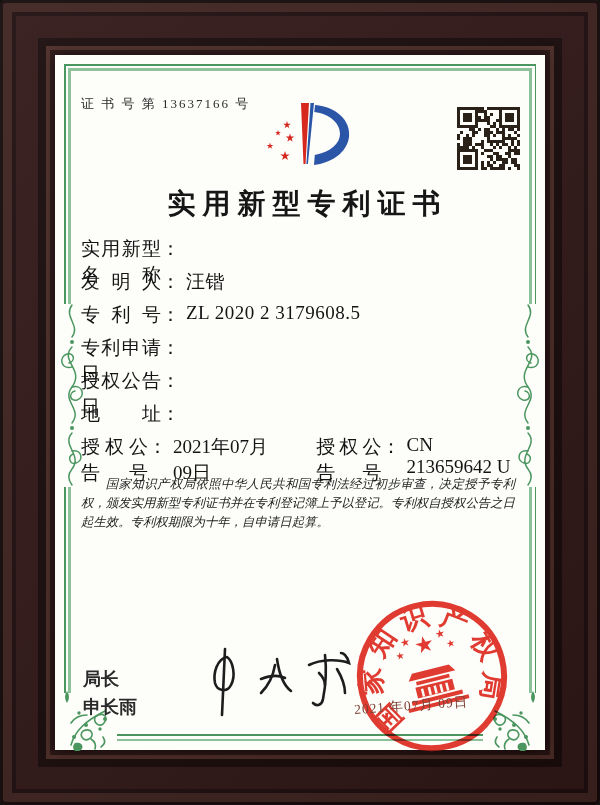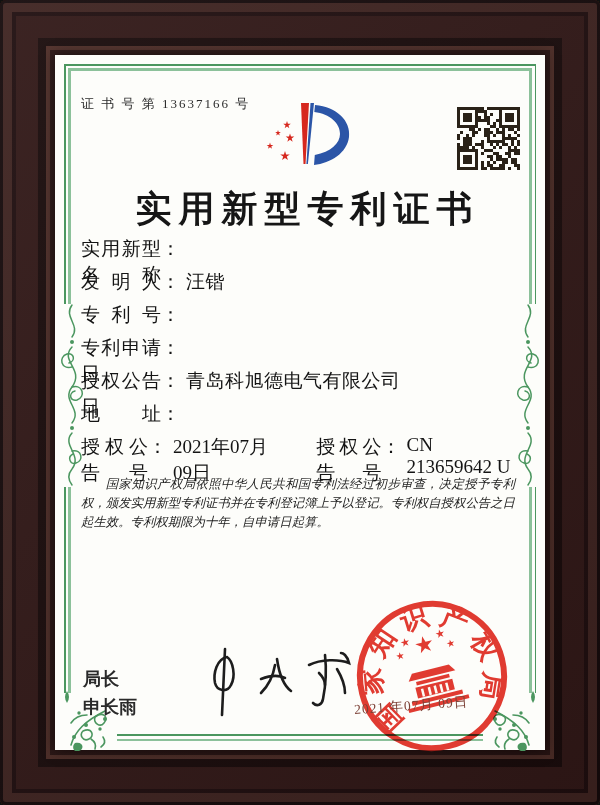--- a/index.html
+++ b/index.html
@@ -22,21 +22,21 @@
   .gl{position:absolute;background:#4b965f;}
   .gl.thick{background:#8cc19a;}
   .h-thin{height:1.5px;} .h-thick{height:3px;}
   .v-thin{width:1.5px;}  .v-thick{width:3px;}
 
   .cert-no{position:absolute;left:26px;top:40px;font-size:13px;letter-spacing:2px;color:#2b2b2b;}
 
   .logo{position:absolute;left:202px;top:46px;}
   .qr{position:absolute;left:402px;top:52px;}
 
-  .title{position:absolute;left:0;right:0;top:130px;text-align:center;font-size:36px;font-weight:700;
+  .title{position:absolute;left:0;right:0;top:130px;text-align:center;font-size:28px;font-weight:700;
     letter-spacing:7px;padding-left:15px;color:#161616;}
 
   .fields{position:absolute;left:26px;right:28px;top:181px;font-size:19px;color:#141414;}
   .row{height:33px;display:flex;align-items:flex-start;}
   .f-label{display:inline-block;width:80px;text-align:justify;text-align-last:justify;}
   .f-colon{margin-right:6px;}
   .f-value{flex:1;letter-spacing:.5px;}
   .grant-pair2{margin-left:32px;display:flex;}
 
   .paras{position:absolute;left:26px;right:30px;top:420px;font-size:12.4px;line-height:19px;
@@ -396,29 +396,29 @@
           <span class="f-colon">：</span>
       </div>
       <div class="row">
         <span class="f-label">发明人</span>
           <span class="f-colon">：</span>
         <span class="f-value">汪锴</span>
       </div>
       <div class="row">
         <span class="f-label">专利号</span>
           <span class="f-colon">：</span>
+        <span class="f-value">ZL 2020 2 3179608.5</span>
       </div>
       <div class="row">
         <span class="f-label">专利申请日</span>
           <span class="f-colon">：</span>
       </div>
       <div class="row">
         <span class="f-label">授权公告日</span>
           <span class="f-colon">：</span>
-        <span class="f-value">青岛科旭德电气有限公司</span>
       </div>
       <div class="row">
         <span class="f-label">地址</span>
           <span class="f-colon">：</span>
       </div>
       <div class="row">
         <span class="f-label">授权公告号</span>
           <span class="f-colon">：</span>
         <span>2021年07月09日</span>
         <span class="grant-pair2">

